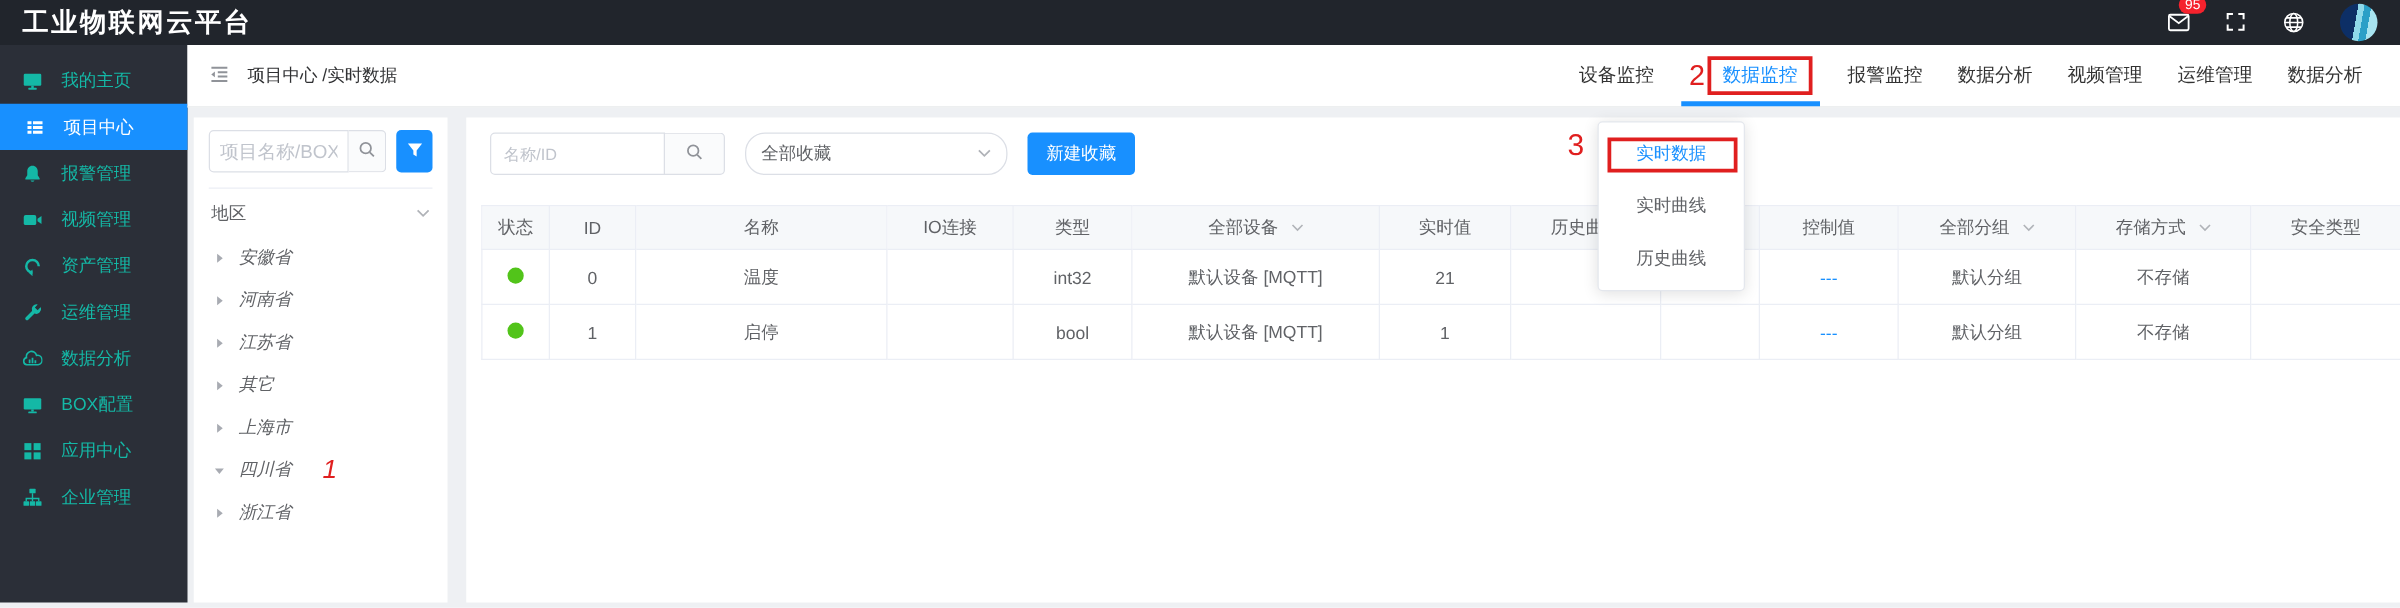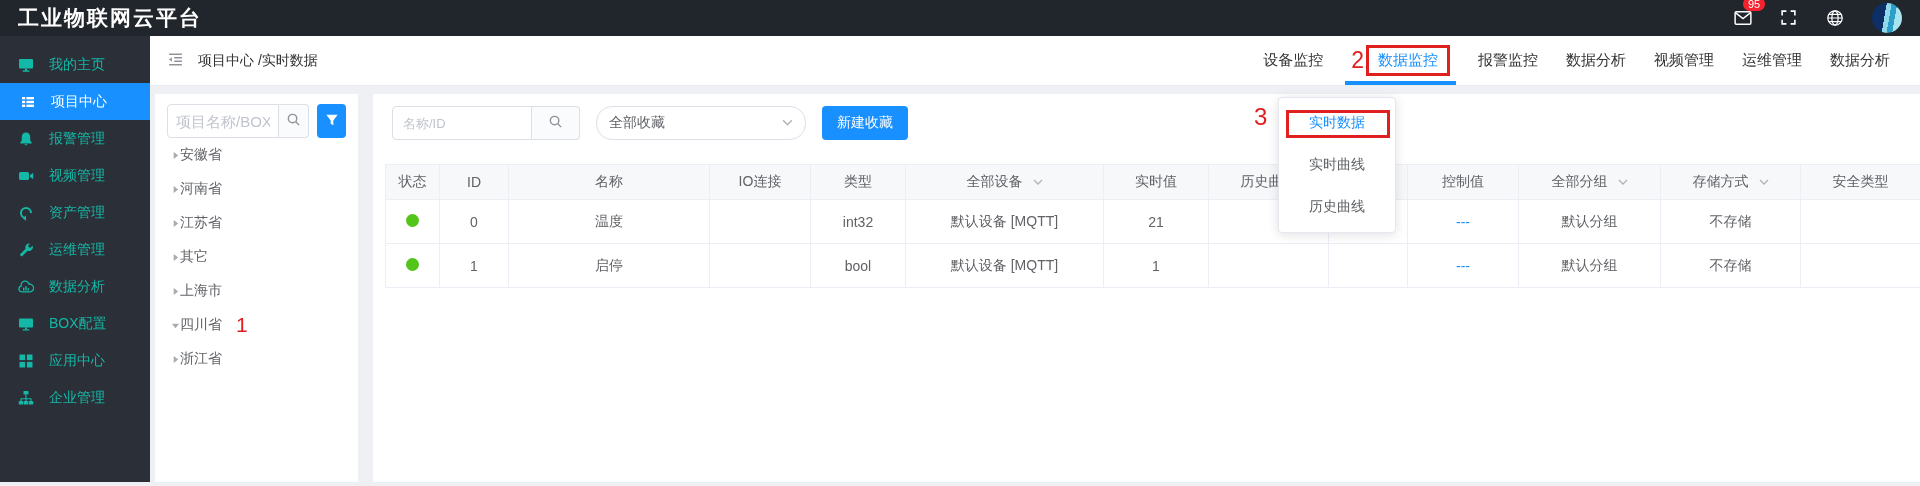--- a/index.html
+++ b/index.html
@@ -48,22 +48,22 @@
          font-size:15px; color:#0369a1; width:112px; outline:none; }
   .ipt::placeholder { color:#c0c4cc; }
   .sbtn { height:34px; width:34px; border:1px solid #dcdfe6; border-left:none; border-radius:0 4px 4px 0;
           background:#fafbfc; display:flex; align-items:center; justify-content:center; cursor:pointer; }
   .filter-btn { height:34px; width:33px; margin-left:8px; background:#1890ff; border:none; border-radius:4px;
                 display:flex; align-items:center; justify-content:center; cursor:pointer; }
   .section-head { margin-top:12px; border-top:1px solid #ebeef5; padding:11px 2px 9px 2px;
                   display:flex; align-items:center; color:#606266; }
   .section-head .chev { margin-left:auto; }
   .tree { }
-  .tree-item { height:34px; display:flex; align-items:center; gap:0; padding-left:4px;
-               color:#606266; cursor:pointer; position:relative; }
+  .tree-item { height:34px; display:flex; align-items:center; gap:11px; padding-left:4px;
+               color:#606266; cursor:pointer; position:relative;font-style:italic; }
   .tree-item .num1 { color:#e01f1f; font-size:21px; margin-left:14px; }
   .tree-item.selected { background:#1890ff; color:#fff; font-weight:bold; margin:0 -12px; padding-left:40px; }
   .dot { width:12px; height:12px; border-radius:50%; background:#52c41a; flex:none; }
   .star { color:#3ecb5a; font-size:15px; margin-left:auto; margin-right:9px; cursor:pointer; font-weight:normal; }
   .mqtt-redbox { position:absolute; left:18px; top:-3px; width:124px; height:40px;
                  border:3px solid #e01f1f; pointer-events:none; }
 
   .table-card { flex:1; background:#fff; margin-left:15px; padding:10px 0 0 12px; min-width:0; }
   .toolbar { display:flex; align-items:center; margin:2px 0 24px 7px; }
   .ipt2 { width:140px; height:34px; border:1px solid #dcdfe6; border-radius:4px 0 0 4px; padding:0 10px;
@@ -292,20 +292,28 @@
           </div>
           <div class="filter-btn">
             <span>
               <svg viewBox="0 0 16 16" width="14" height="14">
                   <path d="M1.5 2h13L9.5 8.5V14l-3-1.8V8.5z" fill="#fff"></path>
                 </svg>
             </span>
           </div>
         </div>
 
+        <div class="section-head">
+          <span>地区</span>
+          <span class="chev">
+            <svg viewBox="0 0 10 7" width="11" height="8">
+                <path d="M1 1l4 4 4-4" fill="none" stroke="#b0b3b8" stroke-width="1.3"></path>
+              </svg>
+          </span>
+        </div>
 
         <div class="tree">
           <div class="tree-item">
             <span><svg viewBox="0 0 10 10" width="9" height="9">
                   <path d="M3 1l5 4-5 4z" fill="#a8abb2"></path>
                 </svg></span>
             <span>安徽省</span>
           </div>
           <div class="tree-item">
             <span><svg viewBox="0 0 10 10" width="9" height="9">

